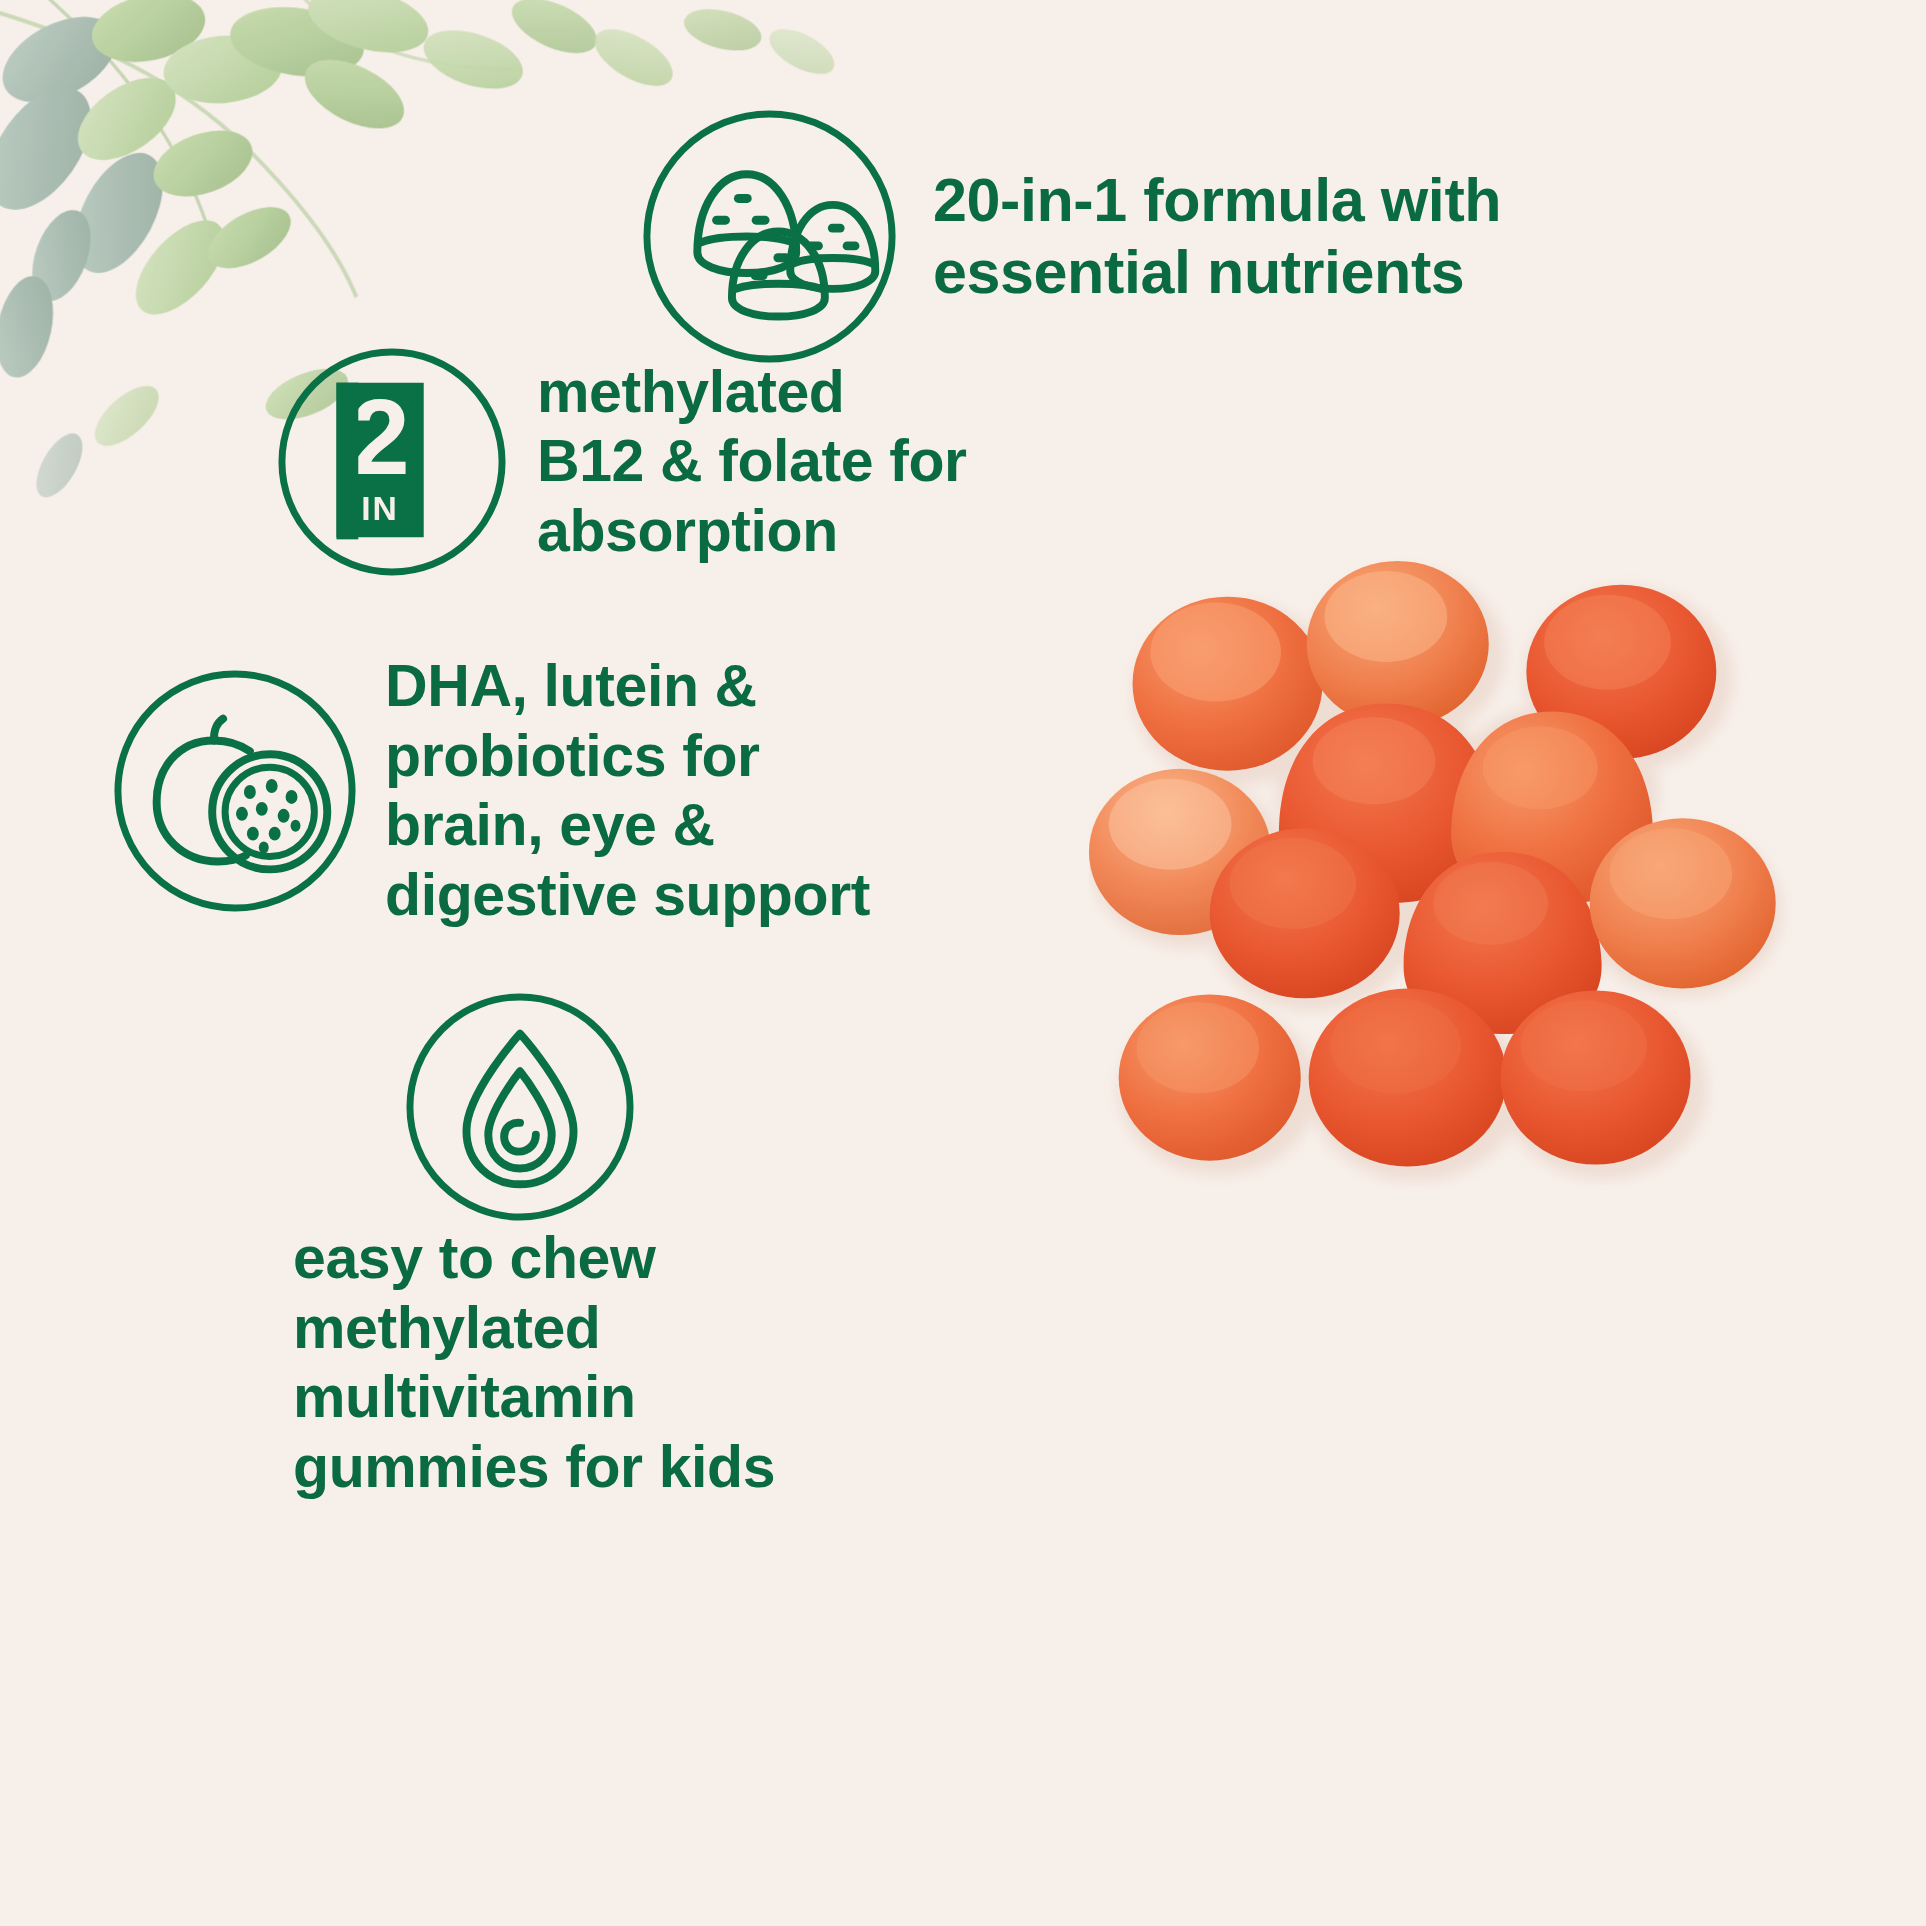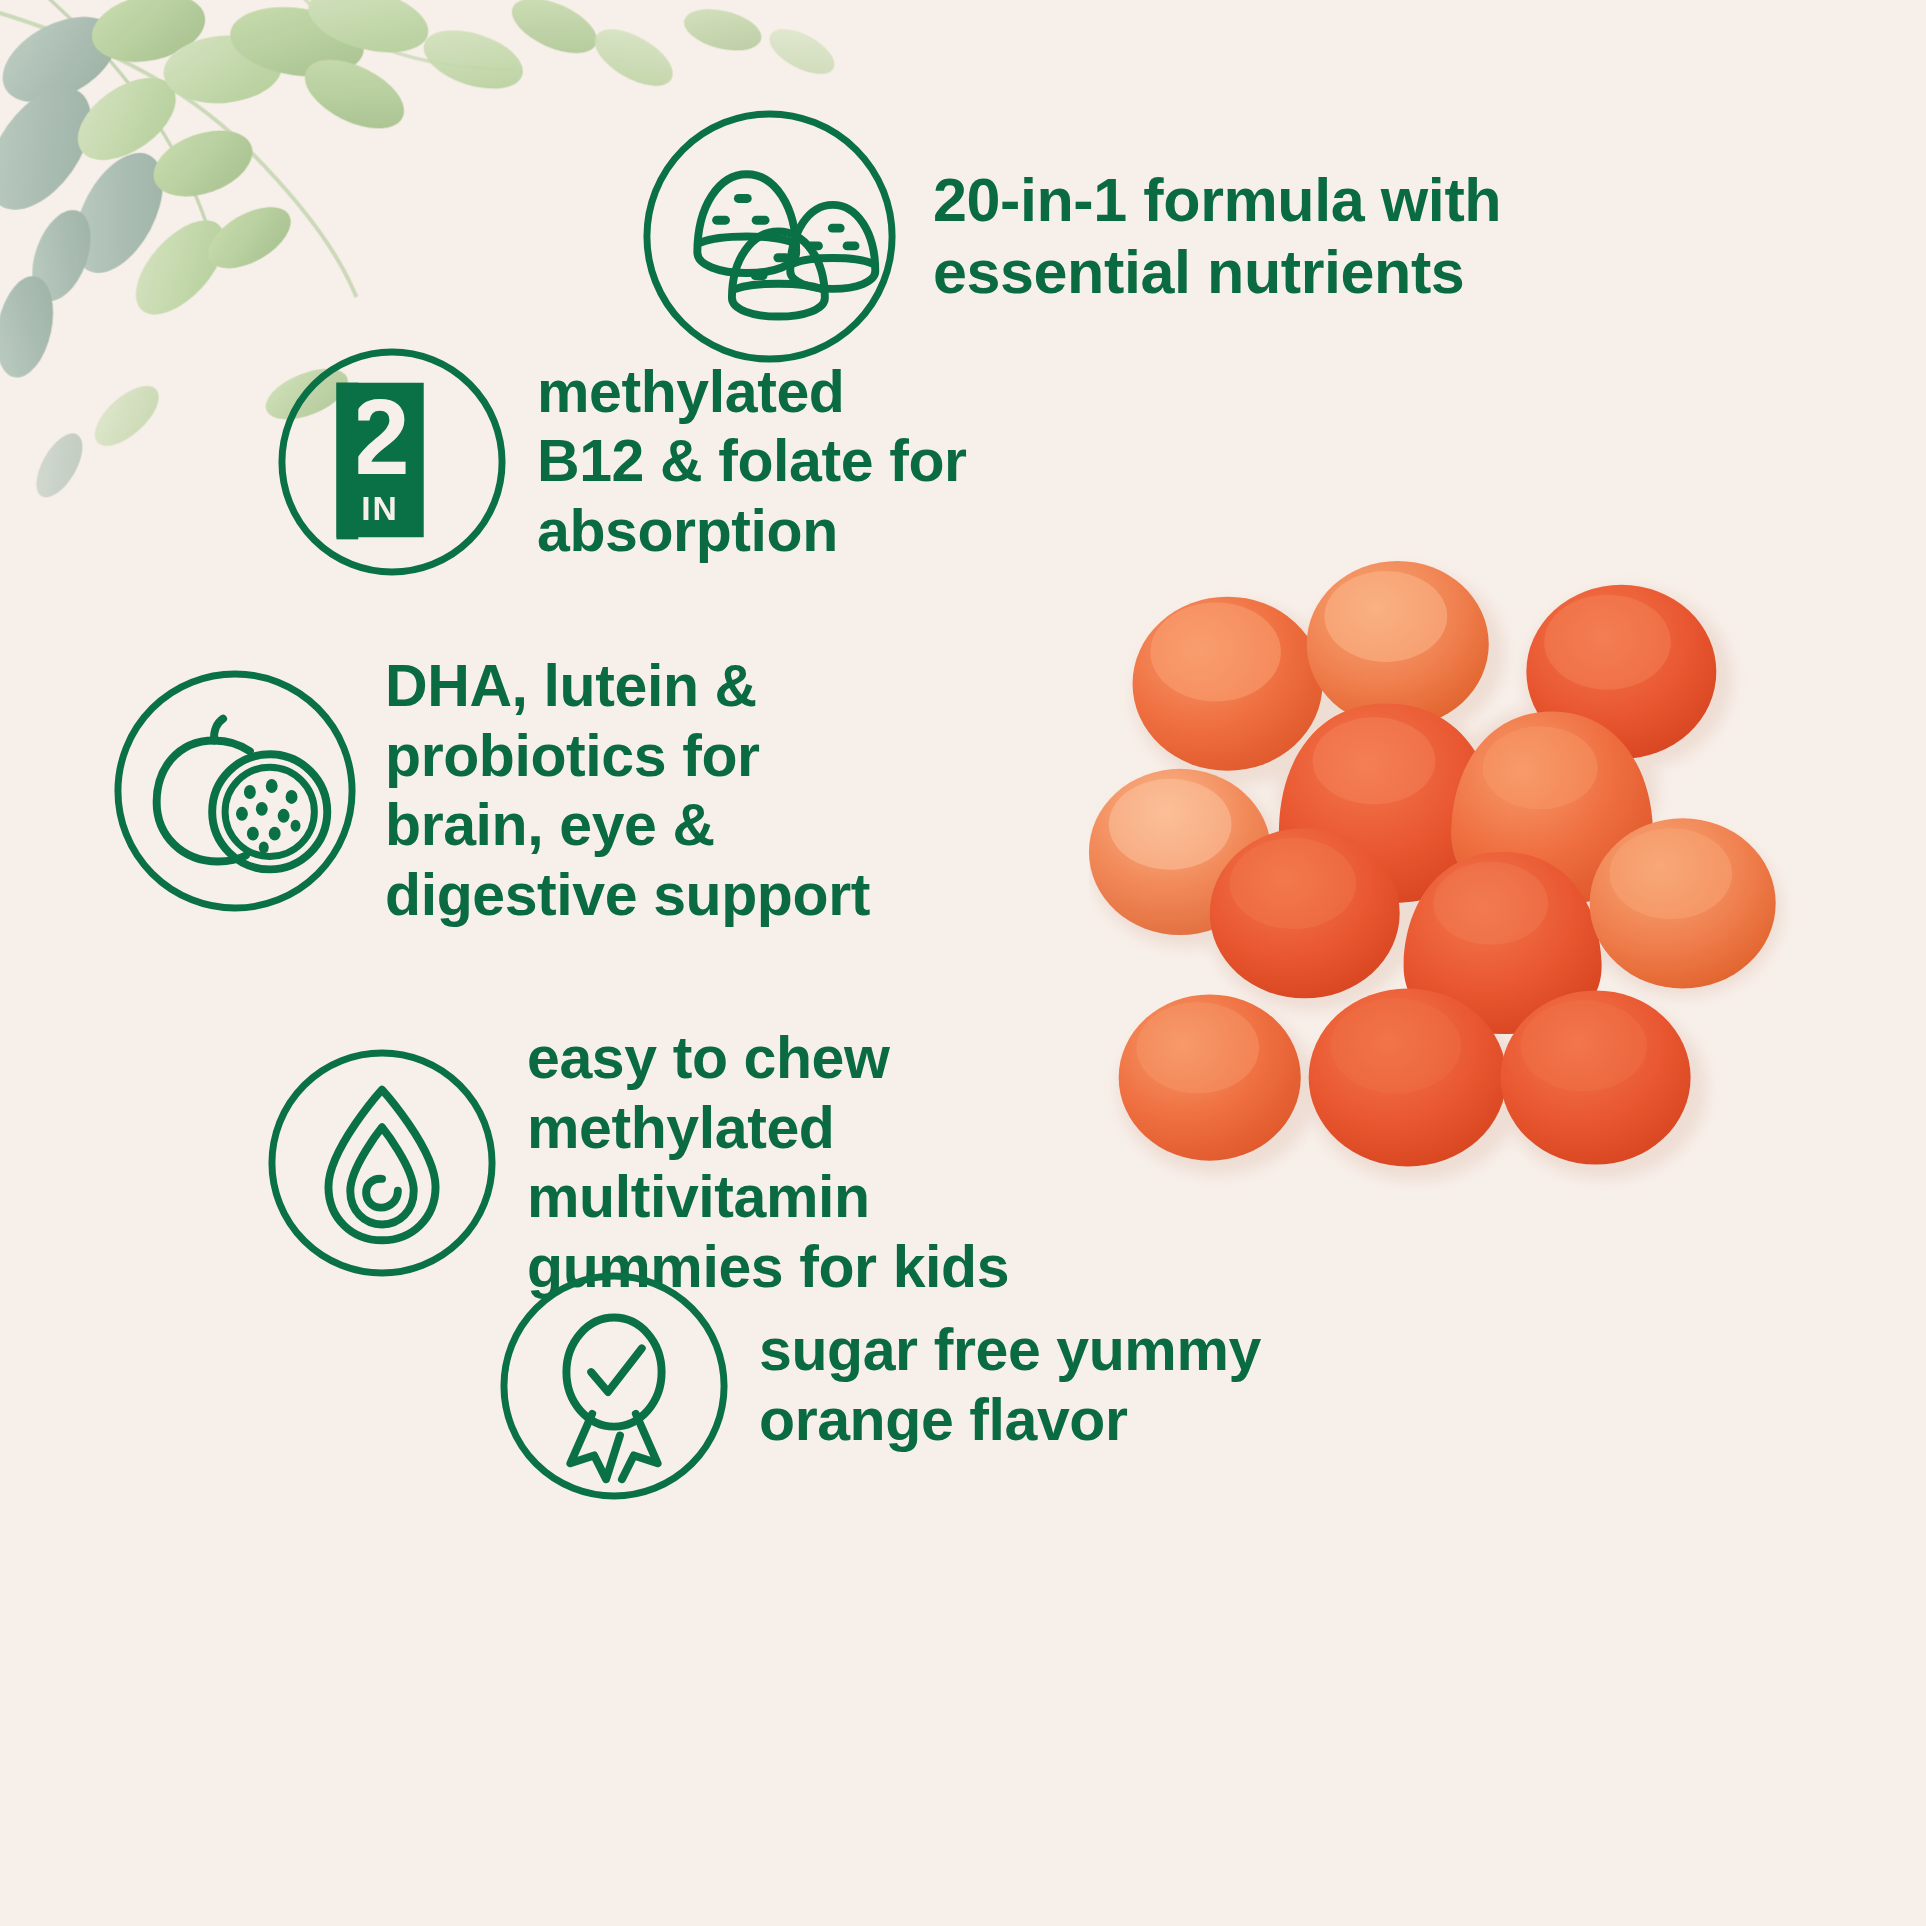--- a/index.html
+++ b/index.html
@@ -68,21 +68,21 @@
   #row-1 .feature-text { font-size: 61px; margin-left: 34px; }
 
   #row-2 { left: 275px;  top: 345px; }
   #row-2 .icon-wrap { width: 234px; height: 234px; }
   #row-2 .feature-text { font-size: 59px; margin-left: 28px; }
 
   #row-3 { left: 111px;  top: 644px; margin-top: 8px; }
   #row-3 .icon-wrap { width: 248px; height: 248px; }
   #row-3 .feature-text { font-size: 59px; margin-left: 26px; }
 
-  #row-4 { left: 265px;  top: 1024px; }
+  #row-4 { left: 265px;  top: 990px; flex-direction: column; }
   #row-4 .icon-wrap { width: 234px; height: 234px; }
   #row-4 .feature-text { font-size: 59px; margin-left: 28px; }
 
   #row-5 { left: 497px;  top: 1269px; }
   #row-5 .icon-wrap { width: 234px; height: 234px; }
   #row-5 .feature-text { font-size: 59px; margin-left: 28px; }
 </style>
 </head>
 <body>
 
@@ -318,33 +318,15 @@
           <path d="M134 146 C134 156 126 163 117 163 C108 163 102 156 102 148 C102 139 109 133 118 134"></path>
         </g>
       </svg>
     </span>
     <div class="feature-text">easy to chew
 methylated
 multivitamin
 gummies for kids</div>
   </div>
 
-  <div class="feature" id="row-5">
-    <span class="icon-wrap">
-      <svg width="234" height="234" viewBox="0 0 236 236" xmlns="http://www.w3.org/2000/svg">
-        <circle cx="118" cy="118" r="111" fill="none" stroke="#0a7045" stroke-width="7"></circle>
-        <g fill="none" stroke="#0a7045" stroke-width="8" stroke-linecap="round" stroke-linejoin="round">
-
-          <ellipse cx="118" cy="104" rx="48" ry="55"></ellipse>
-
-          <path d="M95 104 L112 124 L146 80"></path>
-
-          <path d="M96 146 L74 196 L98 188 L110 212 L124 168"></path>
-          <path d="M140 146 L162 196 L138 188 L126 212"></path>
-        </g>
-      </svg>
-    </span>
-    <div class="feature-text">sugar free yummy
-orange flavor</div>
-  </div>
 
 </div>
 
 
 </body></html>

